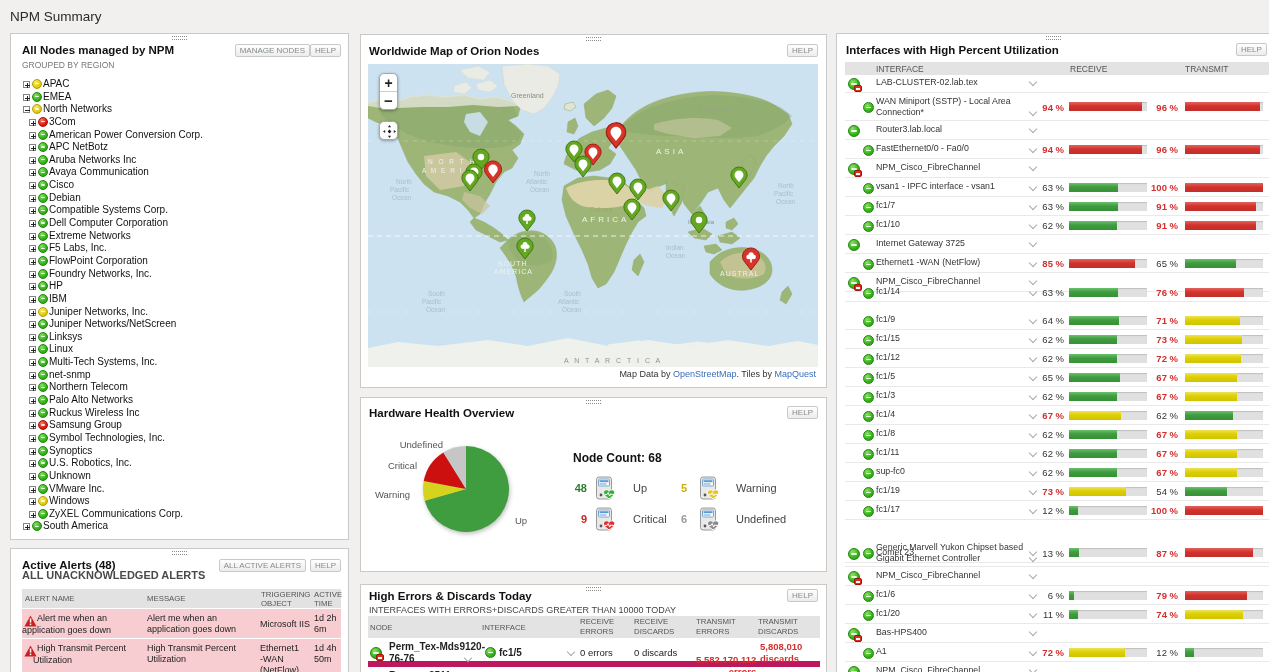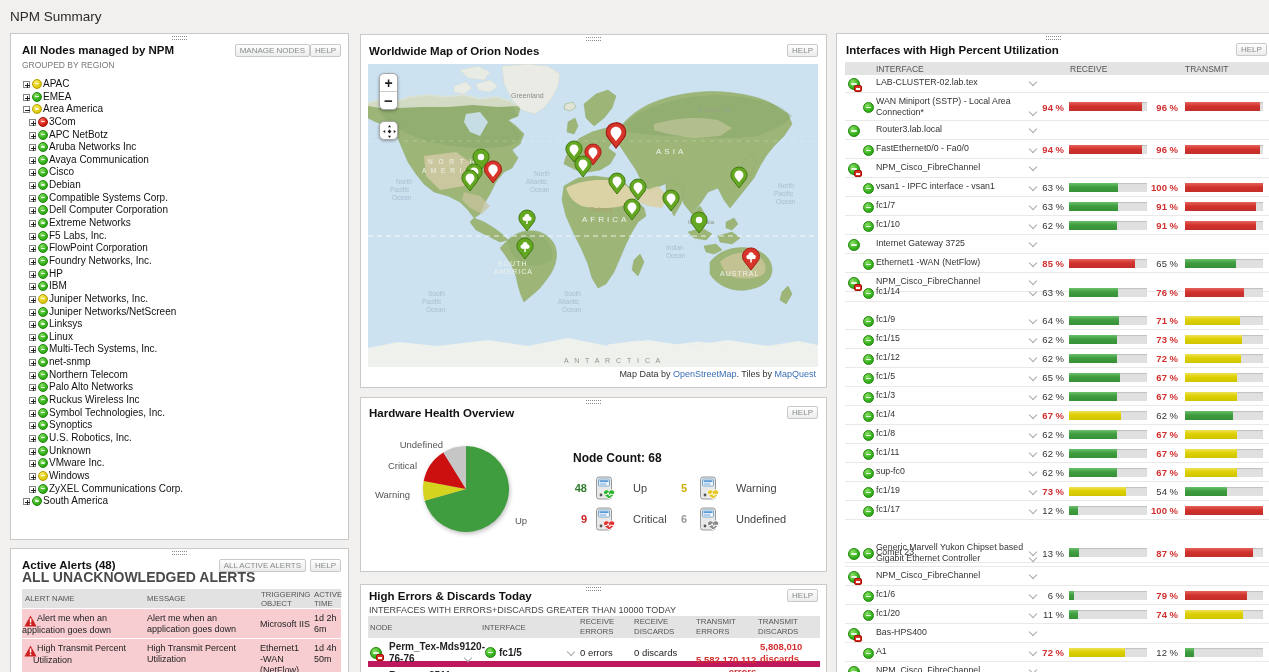--- a/index.html
+++ b/index.html
@@ -54,22 +54,23 @@
 
 <div class="panel" style="left:10px; top:33px; width:339px; height:507px;">
   <div class="dots"></div>
   <div class="ptitle" style="left:11px; top:10px;">All Nodes managed by NPM</div>
   <div class="psub" style="left:11px; top:26px;">GROUPED BY REGION</div>
   <div class="btn" style="right:38px; top:10px;">MANAGE NODES</div>
   <div class="btn" style="right:7px; top:10px;">HELP</div>
   <div style="position:absolute; left:0; top:44px; right:0;">
 <div class="trow"><span class="tbox" style="margin-left:12px;"><span class="tb-h"></span><span class="tb-v"></span></span><span class="st sty" style="position:relative;display:inline-block;vertical-align:-2px;width:10px;height:10px;margin:0 1px 0 2px;"></span><span class="tname">APAC</span></div>
 <div class="trow"><span class="tbox" style="margin-left:12px;"><span class="tb-h"></span><span class="tb-v"></span></span><span class="st stg" style="position:relative;display:inline-block;vertical-align:-2px;width:10px;height:10px;margin:0 1px 0 2px;"></span><span class="tname">EMEA</span></div>
-<div class="trow"><span class="tbox" style="margin-left:12px;"><span class="tb-h"></span></span><span class="st sty" style="position:relative;display:inline-block;vertical-align:-2px;width:10px;height:10px;margin:0 1px 0 2px;"></span><span class="tname">Area America</span></div>
+<div class="trow"><span class="tbox" style="margin-left:12px;"><span class="tb-h"></span></span><span class="st sty" style="position:relative;display:inline-block;vertical-align:-2px;width:10px;height:10px;margin:0 1px 0 2px;"></span><span class="tname">North Networks</span></div>
 <div class="trow"><span class="tbox" style="margin-left:18px;"><span class="tb-h"></span><span class="tb-v"></span></span><span class="st str" style="position:relative;display:inline-block;vertical-align:-2px;width:10px;height:10px;margin:0 1px 0 2px;"></span><span class="tname">3Com</span></div>
+<div class="trow"><span class="tbox" style="margin-left:18px;"><span class="tb-h"></span><span class="tb-v"></span></span><span class="st stg" style="position:relative;display:inline-block;vertical-align:-2px;width:10px;height:10px;margin:0 1px 0 2px;"></span><span class="tname">American Power Conversion Corp.</span></div>
 <div class="trow"><span class="tbox" style="margin-left:18px;"><span class="tb-h"></span><span class="tb-v"></span></span><span class="st stg" style="position:relative;display:inline-block;vertical-align:-2px;width:10px;height:10px;margin:0 1px 0 2px;"></span><span class="tname">APC NetBotz</span></div>
 <div class="trow"><span class="tbox" style="margin-left:18px;"><span class="tb-h"></span><span class="tb-v"></span></span><span class="st stg" style="position:relative;display:inline-block;vertical-align:-2px;width:10px;height:10px;margin:0 1px 0 2px;"></span><span class="tname">Aruba Networks Inc</span></div>
 <div class="trow"><span class="tbox" style="margin-left:18px;"><span class="tb-h"></span><span class="tb-v"></span></span><span class="st stg" style="position:relative;display:inline-block;vertical-align:-2px;width:10px;height:10px;margin:0 1px 0 2px;"></span><span class="tname">Avaya Communication</span></div>
 <div class="trow"><span class="tbox" style="margin-left:18px;"><span class="tb-h"></span><span class="tb-v"></span></span><span class="st stg" style="position:relative;display:inline-block;vertical-align:-2px;width:10px;height:10px;margin:0 1px 0 2px;"></span><span class="tname">Cisco</span></div>
 <div class="trow"><span class="tbox" style="margin-left:18px;"><span class="tb-h"></span><span class="tb-v"></span></span><span class="st stg" style="position:relative;display:inline-block;vertical-align:-2px;width:10px;height:10px;margin:0 1px 0 2px;"></span><span class="tname">Debian</span></div>
 <div class="trow"><span class="tbox" style="margin-left:18px;"><span class="tb-h"></span><span class="tb-v"></span></span><span class="st stg" style="position:relative;display:inline-block;vertical-align:-2px;width:10px;height:10px;margin:0 1px 0 2px;"></span><span class="tname">Compatible Systems Corp.</span></div>
 <div class="trow"><span class="tbox" style="margin-left:18px;"><span class="tb-h"></span><span class="tb-v"></span></span><span class="st stg" style="position:relative;display:inline-block;vertical-align:-2px;width:10px;height:10px;margin:0 1px 0 2px;"></span><span class="tname">Dell Computer Corporation</span></div>
 <div class="trow"><span class="tbox" style="margin-left:18px;"><span class="tb-h"></span><span class="tb-v"></span></span><span class="st stg" style="position:relative;display:inline-block;vertical-align:-2px;width:10px;height:10px;margin:0 1px 0 2px;"></span><span class="tname">Extreme Networks</span></div>
 <div class="trow"><span class="tbox" style="margin-left:18px;"><span class="tb-h"></span><span class="tb-v"></span></span><span class="st stg" style="position:relative;display:inline-block;vertical-align:-2px;width:10px;height:10px;margin:0 1px 0 2px;"></span><span class="tname">F5 Labs, Inc.</span></div>
 <div class="trow"><span class="tbox" style="margin-left:18px;"><span class="tb-h"></span><span class="tb-v"></span></span><span class="st stg" style="position:relative;display:inline-block;vertical-align:-2px;width:10px;height:10px;margin:0 1px 0 2px;"></span><span class="tname">FlowPoint Corporation</span></div>
@@ -78,35 +79,36 @@
 <div class="trow"><span class="tbox" style="margin-left:18px;"><span class="tb-h"></span><span class="tb-v"></span></span><span class="st stg" style="position:relative;display:inline-block;vertical-align:-2px;width:10px;height:10px;margin:0 1px 0 2px;"></span><span class="tname">IBM</span></div>
 <div class="trow"><span class="tbox" style="margin-left:18px;"><span class="tb-h"></span><span class="tb-v"></span></span><span class="st sty" style="position:relative;display:inline-block;vertical-align:-2px;width:10px;height:10px;margin:0 1px 0 2px;"></span><span class="tname">Juniper Networks, Inc.</span></div>
 <div class="trow"><span class="tbox" style="margin-left:18px;"><span class="tb-h"></span><span class="tb-v"></span></span><span class="st stg" style="position:relative;display:inline-block;vertical-align:-2px;width:10px;height:10px;margin:0 1px 0 2px;"></span><span class="tname">Juniper Networks/NetScreen</span></div>
 <div class="trow"><span class="tbox" style="margin-left:18px;"><span class="tb-h"></span><span class="tb-v"></span></span><span class="st stg" style="position:relative;display:inline-block;vertical-align:-2px;width:10px;height:10px;margin:0 1px 0 2px;"></span><span class="tname">Linksys</span></div>
 <div class="trow"><span class="tbox" style="margin-left:18px;"><span class="tb-h"></span><span class="tb-v"></span></span><span class="st stg" style="position:relative;display:inline-block;vertical-align:-2px;width:10px;height:10px;margin:0 1px 0 2px;"></span><span class="tname">Linux</span></div>
 <div class="trow"><span class="tbox" style="margin-left:18px;"><span class="tb-h"></span><span class="tb-v"></span></span><span class="st stg" style="position:relative;display:inline-block;vertical-align:-2px;width:10px;height:10px;margin:0 1px 0 2px;"></span><span class="tname">Multi-Tech Systems, Inc.</span></div>
 <div class="trow"><span class="tbox" style="margin-left:18px;"><span class="tb-h"></span><span class="tb-v"></span></span><span class="st stg" style="position:relative;display:inline-block;vertical-align:-2px;width:10px;height:10px;margin:0 1px 0 2px;"></span><span class="tname">net-snmp</span></div>
 <div class="trow"><span class="tbox" style="margin-left:18px;"><span class="tb-h"></span><span class="tb-v"></span></span><span class="st stg" style="position:relative;display:inline-block;vertical-align:-2px;width:10px;height:10px;margin:0 1px 0 2px;"></span><span class="tname">Northern Telecom</span></div>
 <div class="trow"><span class="tbox" style="margin-left:18px;"><span class="tb-h"></span><span class="tb-v"></span></span><span class="st stg" style="position:relative;display:inline-block;vertical-align:-2px;width:10px;height:10px;margin:0 1px 0 2px;"></span><span class="tname">Palo Alto Networks</span></div>
 <div class="trow"><span class="tbox" style="margin-left:18px;"><span class="tb-h"></span><span class="tb-v"></span></span><span class="st stg" style="position:relative;display:inline-block;vertical-align:-2px;width:10px;height:10px;margin:0 1px 0 2px;"></span><span class="tname">Ruckus Wireless Inc</span></div>
+<div class="trow"><span class="tbox" style="margin-left:18px;"><span class="tb-h"></span><span class="tb-v"></span></span><span class="st str" style="position:relative;display:inline-block;vertical-align:-2px;width:10px;height:10px;margin:0 1px 0 2px;"></span><span class="tname">Samsung Group</span></div>
 <div class="trow"><span class="tbox" style="margin-left:18px;"><span class="tb-h"></span><span class="tb-v"></span></span><span class="st stg" style="position:relative;display:inline-block;vertical-align:-2px;width:10px;height:10px;margin:0 1px 0 2px;"></span><span class="tname">Symbol Technologies, Inc.</span></div>
 <div class="trow"><span class="tbox" style="margin-left:18px;"><span class="tb-h"></span><span class="tb-v"></span></span><span class="st stg" style="position:relative;display:inline-block;vertical-align:-2px;width:10px;height:10px;margin:0 1px 0 2px;"></span><span class="tname">Synoptics</span></div>
 <div class="trow"><span class="tbox" style="margin-left:18px;"><span class="tb-h"></span><span class="tb-v"></span></span><span class="st stg" style="position:relative;display:inline-block;vertical-align:-2px;width:10px;height:10px;margin:0 1px 0 2px;"></span><span class="tname">U.S. Robotics, Inc.</span></div>
 <div class="trow"><span class="tbox" style="margin-left:18px;"><span class="tb-h"></span><span class="tb-v"></span></span><span class="st stg" style="position:relative;display:inline-block;vertical-align:-2px;width:10px;height:10px;margin:0 1px 0 2px;"></span><span class="tname">Unknown</span></div>
 <div class="trow"><span class="tbox" style="margin-left:18px;"><span class="tb-h"></span><span class="tb-v"></span></span><span class="st stg" style="position:relative;display:inline-block;vertical-align:-2px;width:10px;height:10px;margin:0 1px 0 2px;"></span><span class="tname">VMware Inc.</span></div>
 <div class="trow"><span class="tbox" style="margin-left:18px;"><span class="tb-h"></span><span class="tb-v"></span></span><span class="st sty" style="position:relative;display:inline-block;vertical-align:-2px;width:10px;height:10px;margin:0 1px 0 2px;"></span><span class="tname">Windows</span></div>
 <div class="trow"><span class="tbox" style="margin-left:18px;"><span class="tb-h"></span><span class="tb-v"></span></span><span class="st stg" style="position:relative;display:inline-block;vertical-align:-2px;width:10px;height:10px;margin:0 1px 0 2px;"></span><span class="tname">ZyXEL Communications Corp.</span></div>
 <div class="trow"><span class="tbox" style="margin-left:12px;"><span class="tb-h"></span><span class="tb-v"></span></span><span class="st stg" style="position:relative;display:inline-block;vertical-align:-2px;width:10px;height:10px;margin:0 1px 0 2px;"></span><span class="tname">South America</span></div>
   </div>
 </div>
 
 <div class="panel" style="left:10px; top:548px; width:339px; height:200px;">
   <div class="dots"></div>
   <div class="ptitle" style="left:11px; top:10px;">Active Alerts (48)</div>
-  <div class="psub" style="left:11px; top:20px; color:#4a4a4a; font-weight:bold; font-size:14px;">ALL UNACKNOWLEDGED ALERTS</div>
+  <div class="psub" style="left:11px; top:20px; color:#4a4a4a; font-weight:bold; font-size:11px;">ALL UNACKNOWLEDGED ALERTS</div>
   <div class="btn" style="right:42px; top:10px;">ALL ACTIVE ALERTS</div>
   <div class="btn" style="right:7px; top:10px;">HELP</div>
   <div class="ahead" style="left:11px; top:40px; width:319px; height:19px;">
     <span style="position:absolute;left:3px;top:5px;">ALERT NAME</span>
     <span style="position:absolute;left:125px;top:5px;">MESSAGE</span>
     <span style="position:absolute;left:239px;top:1px;line-height:9.2px;">TRIGGERING<br>OBJECT</span>
     <span style="position:absolute;left:292px;top:1px;line-height:9.2px;">ACTIVE<br>TIME</span>
   </div>
   <div class="arow" style="left:11px; top:59px; width:319px; height:30px;">
     <span style="position:absolute;left:2px;top:4px;"><svg width="13" height="12" viewBox="0 0 13 12">

